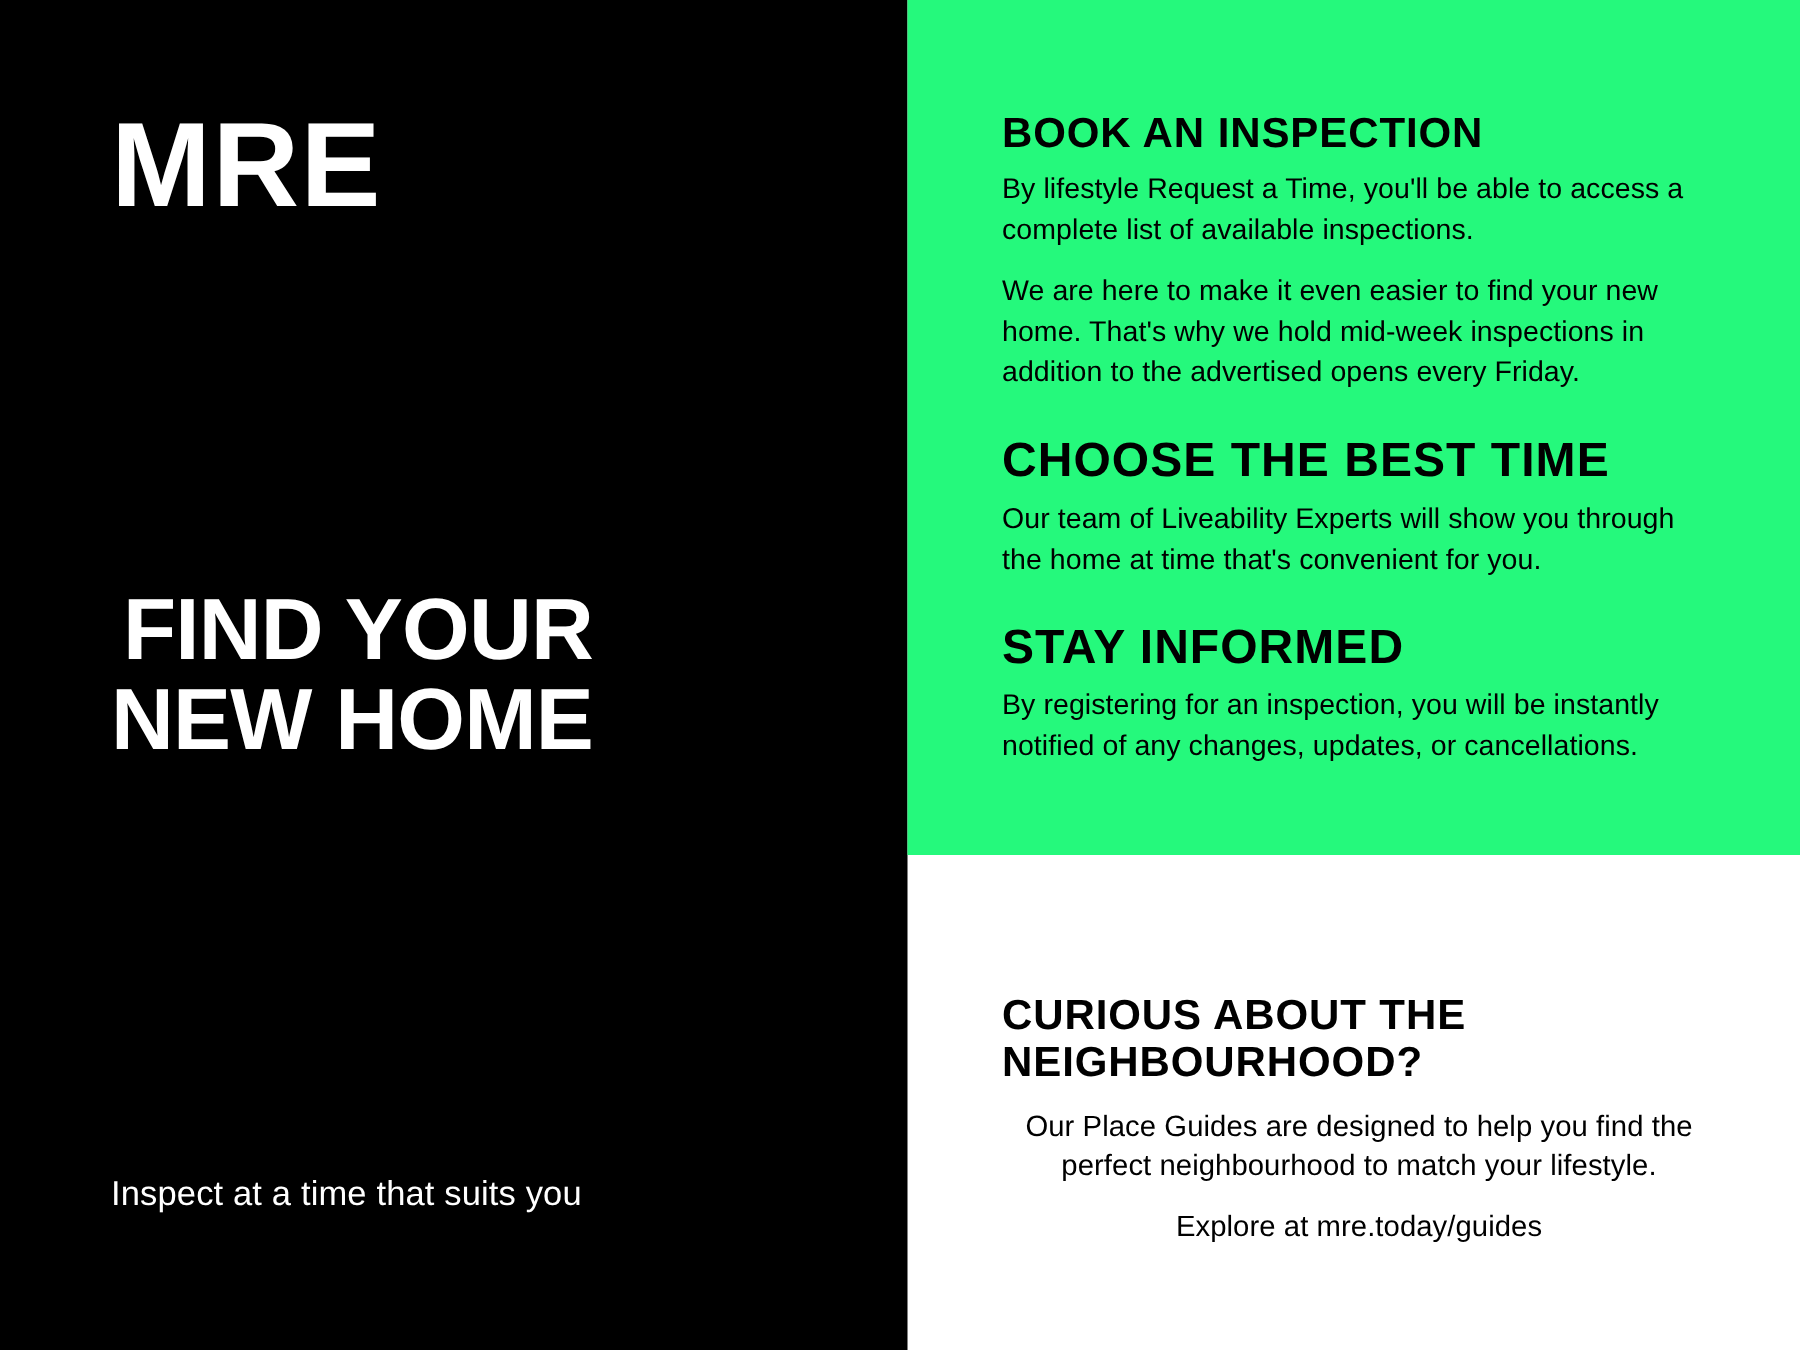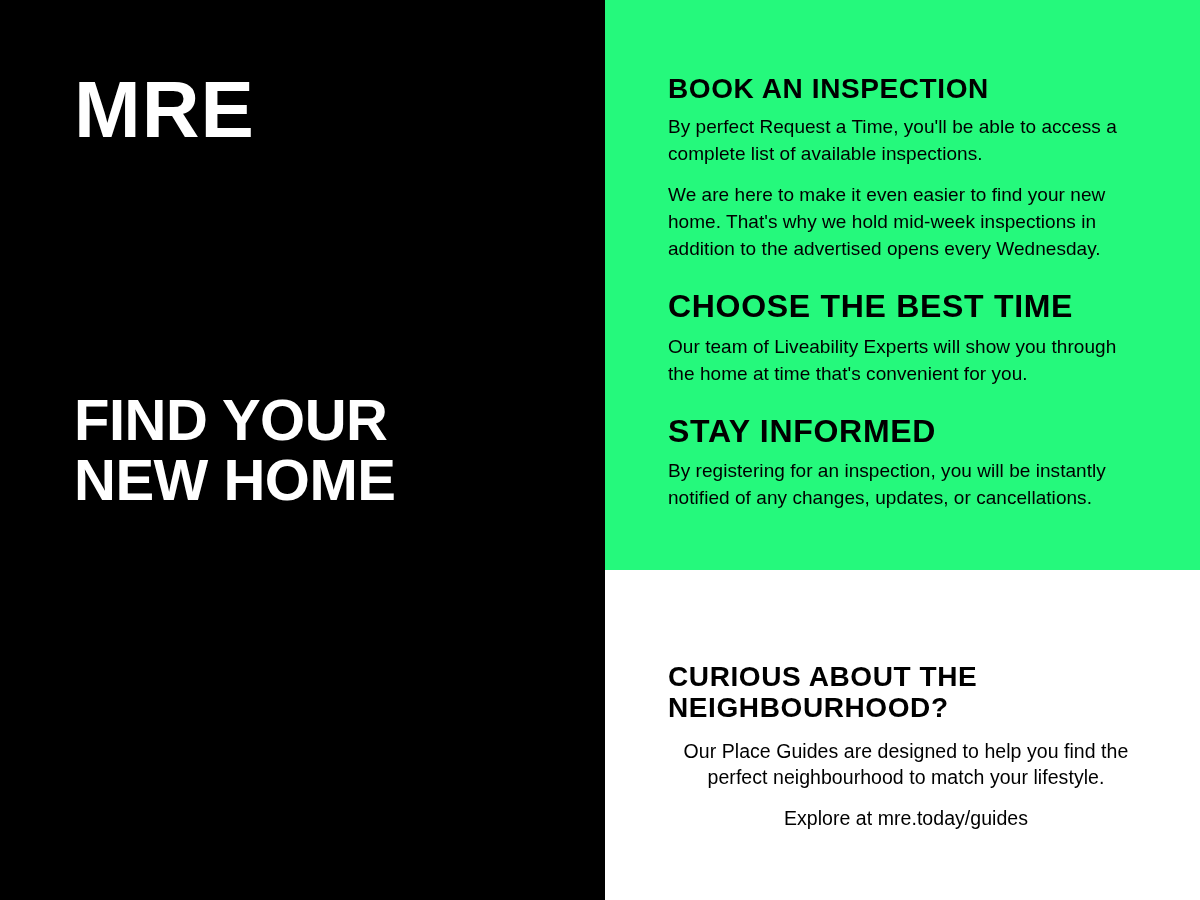--- a/index.html
+++ b/index.html
@@ -20,20 +20,21 @@
     display: flex;
   }
 
   
   .left-panel {
     width: 605px;
     height: 900px;
     background: #000000;
     position: relative;
     flex: 0 0 605px;
+    text-align: right;
   }
   .brand-logo {
     position: absolute;
     left: 74px;
     top: 72px;
     color: #ffffff;
     font-size: 80px;
     line-height: 0.95;
     font-weight: 800;
     letter-spacing: 1px;
@@ -122,30 +123,31 @@
 </style>
 </head>
 <body>
 
 <div class="page">
 
   <div class="left-panel">
     <div class="brand-logo">MRE</div>
     <div class="hero-headline">FIND YOUR
 NEW HOME</div>
+    <div class="hero-subline">Inspect at a time that suits you</div>
   </div>
 
   <div class="right-column">
 
     <div class="green-panel">
 
       <div class="block">
         <h2 class="sec-title">BOOK AN INSPECTION</h2>
-        <p class="body"><span>By perfect </span><span class="strong">Request a Time</span><span>, you'll be able to access a complete list of available inspections.</span></p>
-        <p class="body">We are here to make it even easier to find your new home. That's why we hold mid-week inspections in addition to the advertised opens every Wednesday.</p>
+        <p class="body"><span>By lifestyle </span><span class="strong">Request a Time</span><span>, you'll be able to access a complete list of available inspections.</span></p>
+        <p class="body">We are here to make it even easier to find your new home. That's why we hold mid-week inspections in addition to the advertised opens every Friday.</p>
       </div>
 
       <div class="block">
         <h2 class="sec-title small">CHOOSE THE BEST TIME</h2>
         <p class="body">Our team of Liveability Experts will show you through the home at time that's convenient for you.</p>
       </div>
 
       <div class="block">
         <h2 class="sec-title small">STAY INFORMED</h2>
         <p class="body">By registering for an inspection, you will be instantly notified of any changes, updates, or cancellations.</p>

